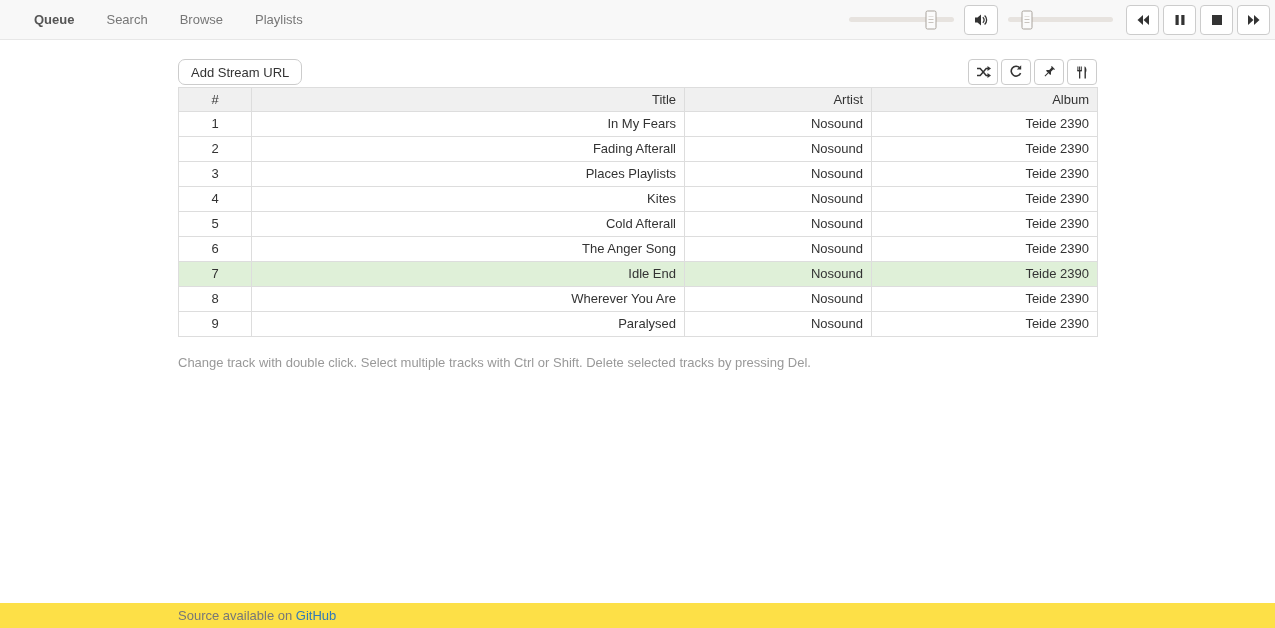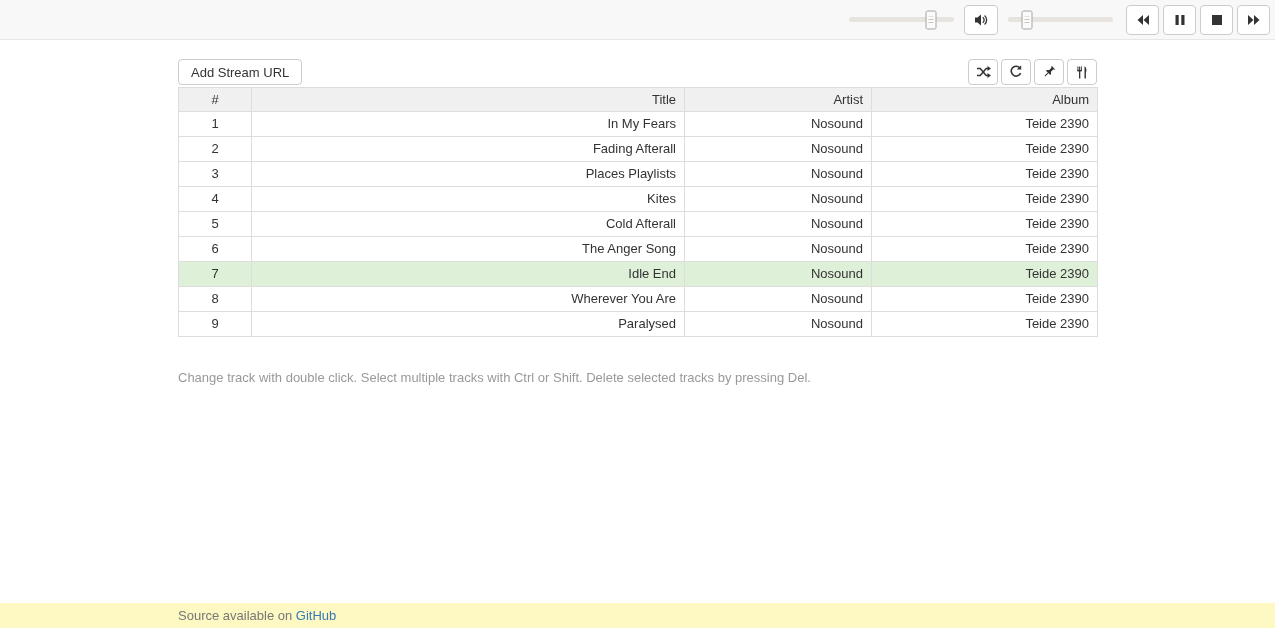--- a/index.html
+++ b/index.html
@@ -39,48 +39,54 @@
   .btn-icon { width:34px; height:30px; }
   .pb-group { display:flex; gap:4px; margin-left:13px; }
   .pb-group .btn { width:33px; height:30px; }
   .gap10 { width:10px; }
 
   .icon svg { display:block; }
 
   
   .container { width:919px; margin:0 auto; }
   .toolbar { margin-top:19px; display:flex; justify-content:space-between; align-items:center; margin-bottom:2px; }
-  .btn-text { font-size:13px; padding:0 12px; height:26px; }
+  .btn-text { font-size:13px; padding:0 12px; height:26px;border-radius:7px; }
   .mode-group { display:flex; gap:3px; }
   .mode-group .btn { width:30px; height:26px; }
 
   
   table { width:100%; border-collapse:collapse; font-size:13px; table-layout:fixed; }
   th, td { border:1px solid #ddd; padding:5px 8px; line-height:14px; text-align:right;
            overflow:hidden; white-space:nowrap; }
   th { background:#f0f0f0; font-weight:normal; color:#333; height:24px; padding:4px 8px; }
   td { height:25px; color:#333; }
   col.c-num { width:73px; } col.c-title { width:433px; } col.c-artist { width:187px; } col.c-album { width:226px; }
   th.num, td.num { text-align:center; }
   tr.playing td { background:#dff0d8; }
 
-  .help-text { margin-top:33px; font-size:13px; color:#999; }
+  .help-text { margin-top:18px; font-size:13px; color:#999; }
 
   
   .footer {
     position:absolute; left:0; bottom:0; width:100%; height:25px;
-    background:#fef9c3; font-size:13px; color:#777; line-height:25px;
+    background:#fde047; font-size:13px; color:#777; line-height:25px;
   }
   .footer-inner { width:919px; margin:0 auto; }
   .footer a { color:#337ab7; text-decoration:none; cursor:pointer; }
 </style>
 </head>
 <body>
 
 <div class="navbar">
+  <ul class="nav">
+    <li class="nav-item active">Queue</li>
+    <li class="nav-item">Search</li>
+    <li class="nav-item">Browse</li>
+    <li class="nav-item">Playlists</li>
+  </ul>
 
   <div class="navbar-right">
     <div class="slider">
       <div class="slider-handle" style="left: 78%;"></div>
     </div>
     <div class="gap10"></div>
     <button class="btn btn-icon">
       <span class="icon">
         <svg width="16" height="14" viewBox="0 0 16 14">
           <polygon points="2,4.5 4.5,4.5 8,1.5 8,12.5 4.5,9.5 2,9.5" fill="#333"></polygon>

